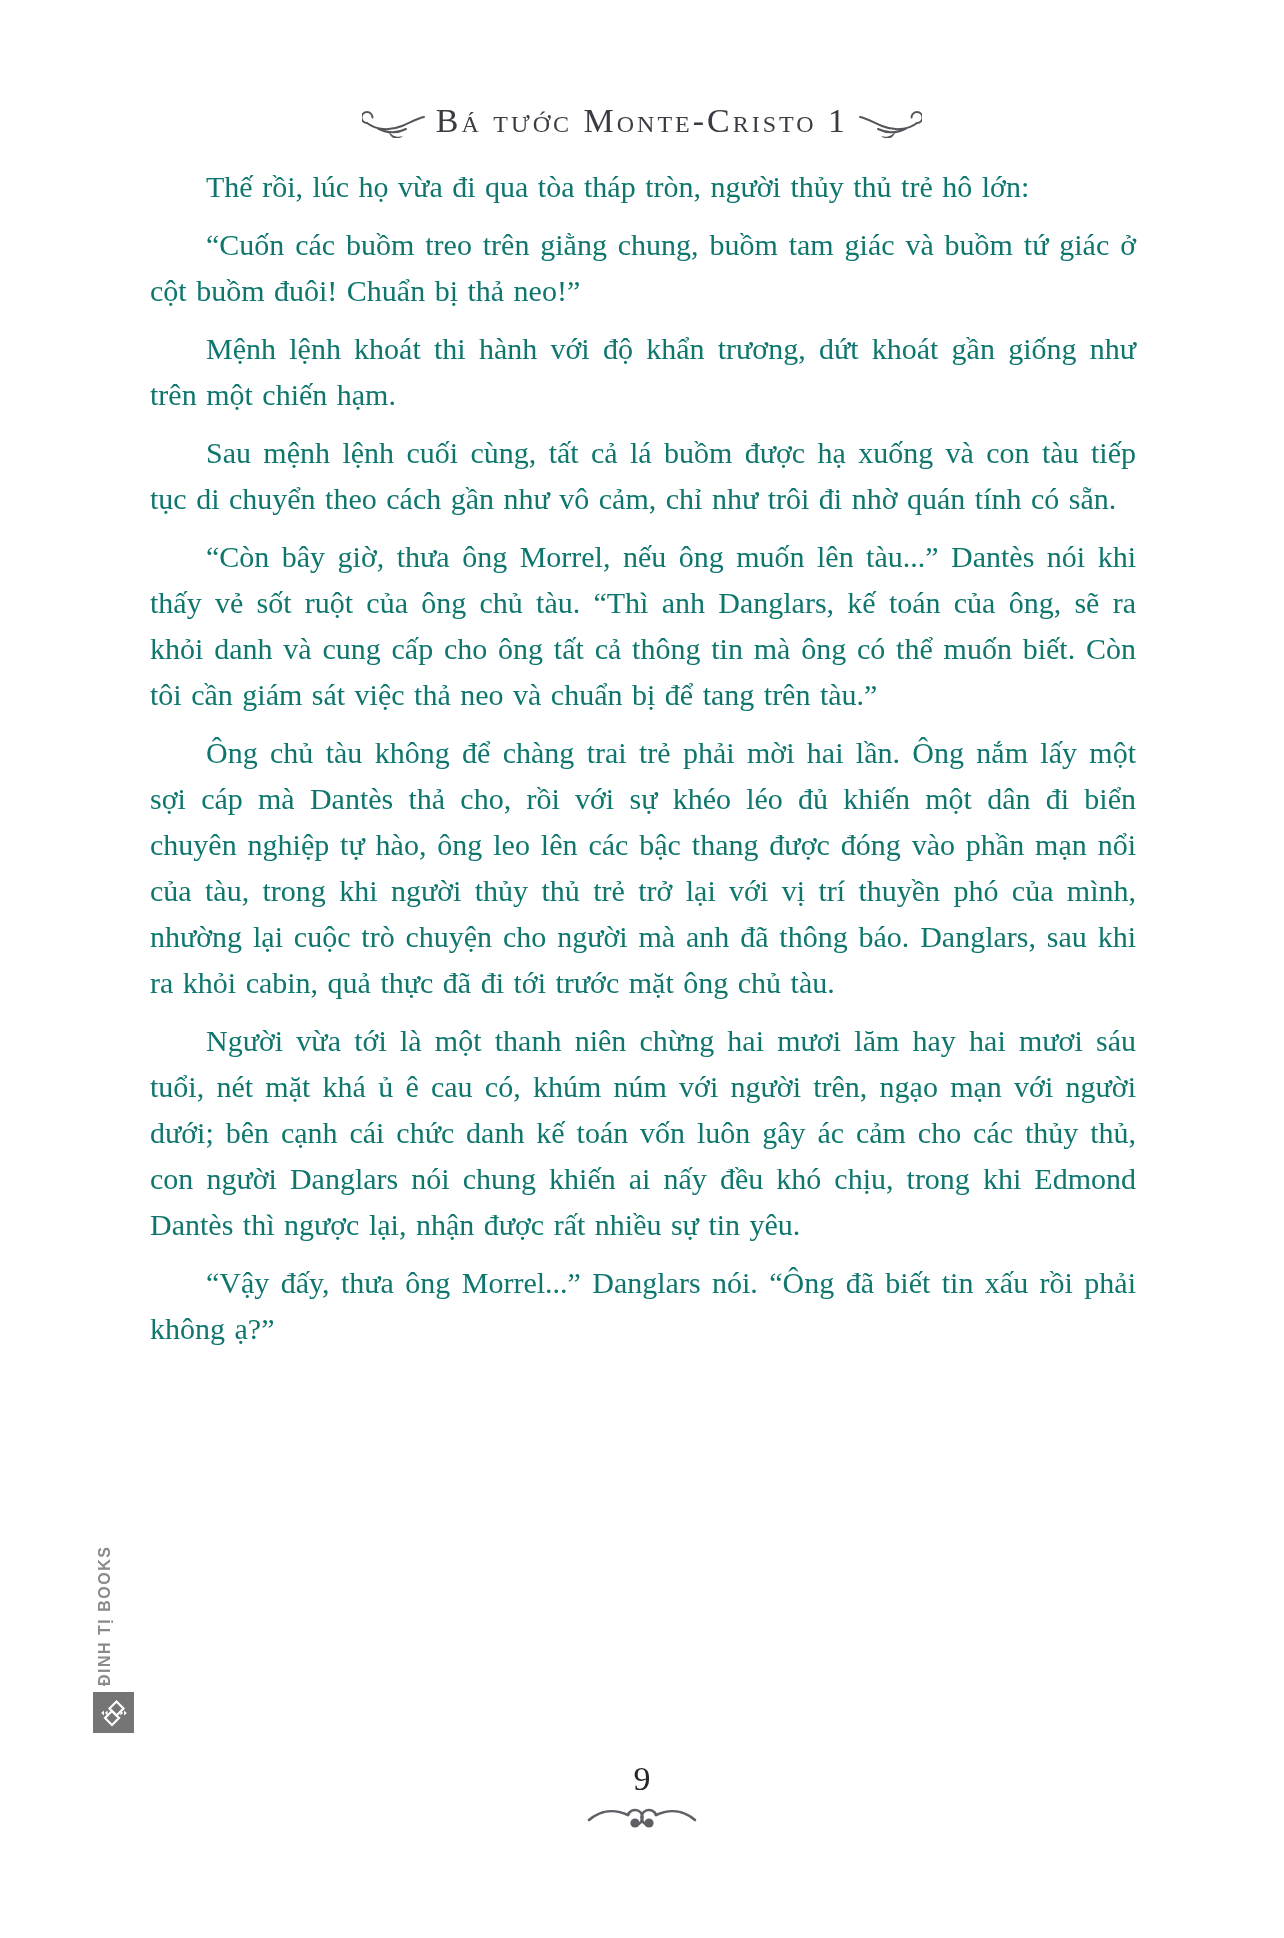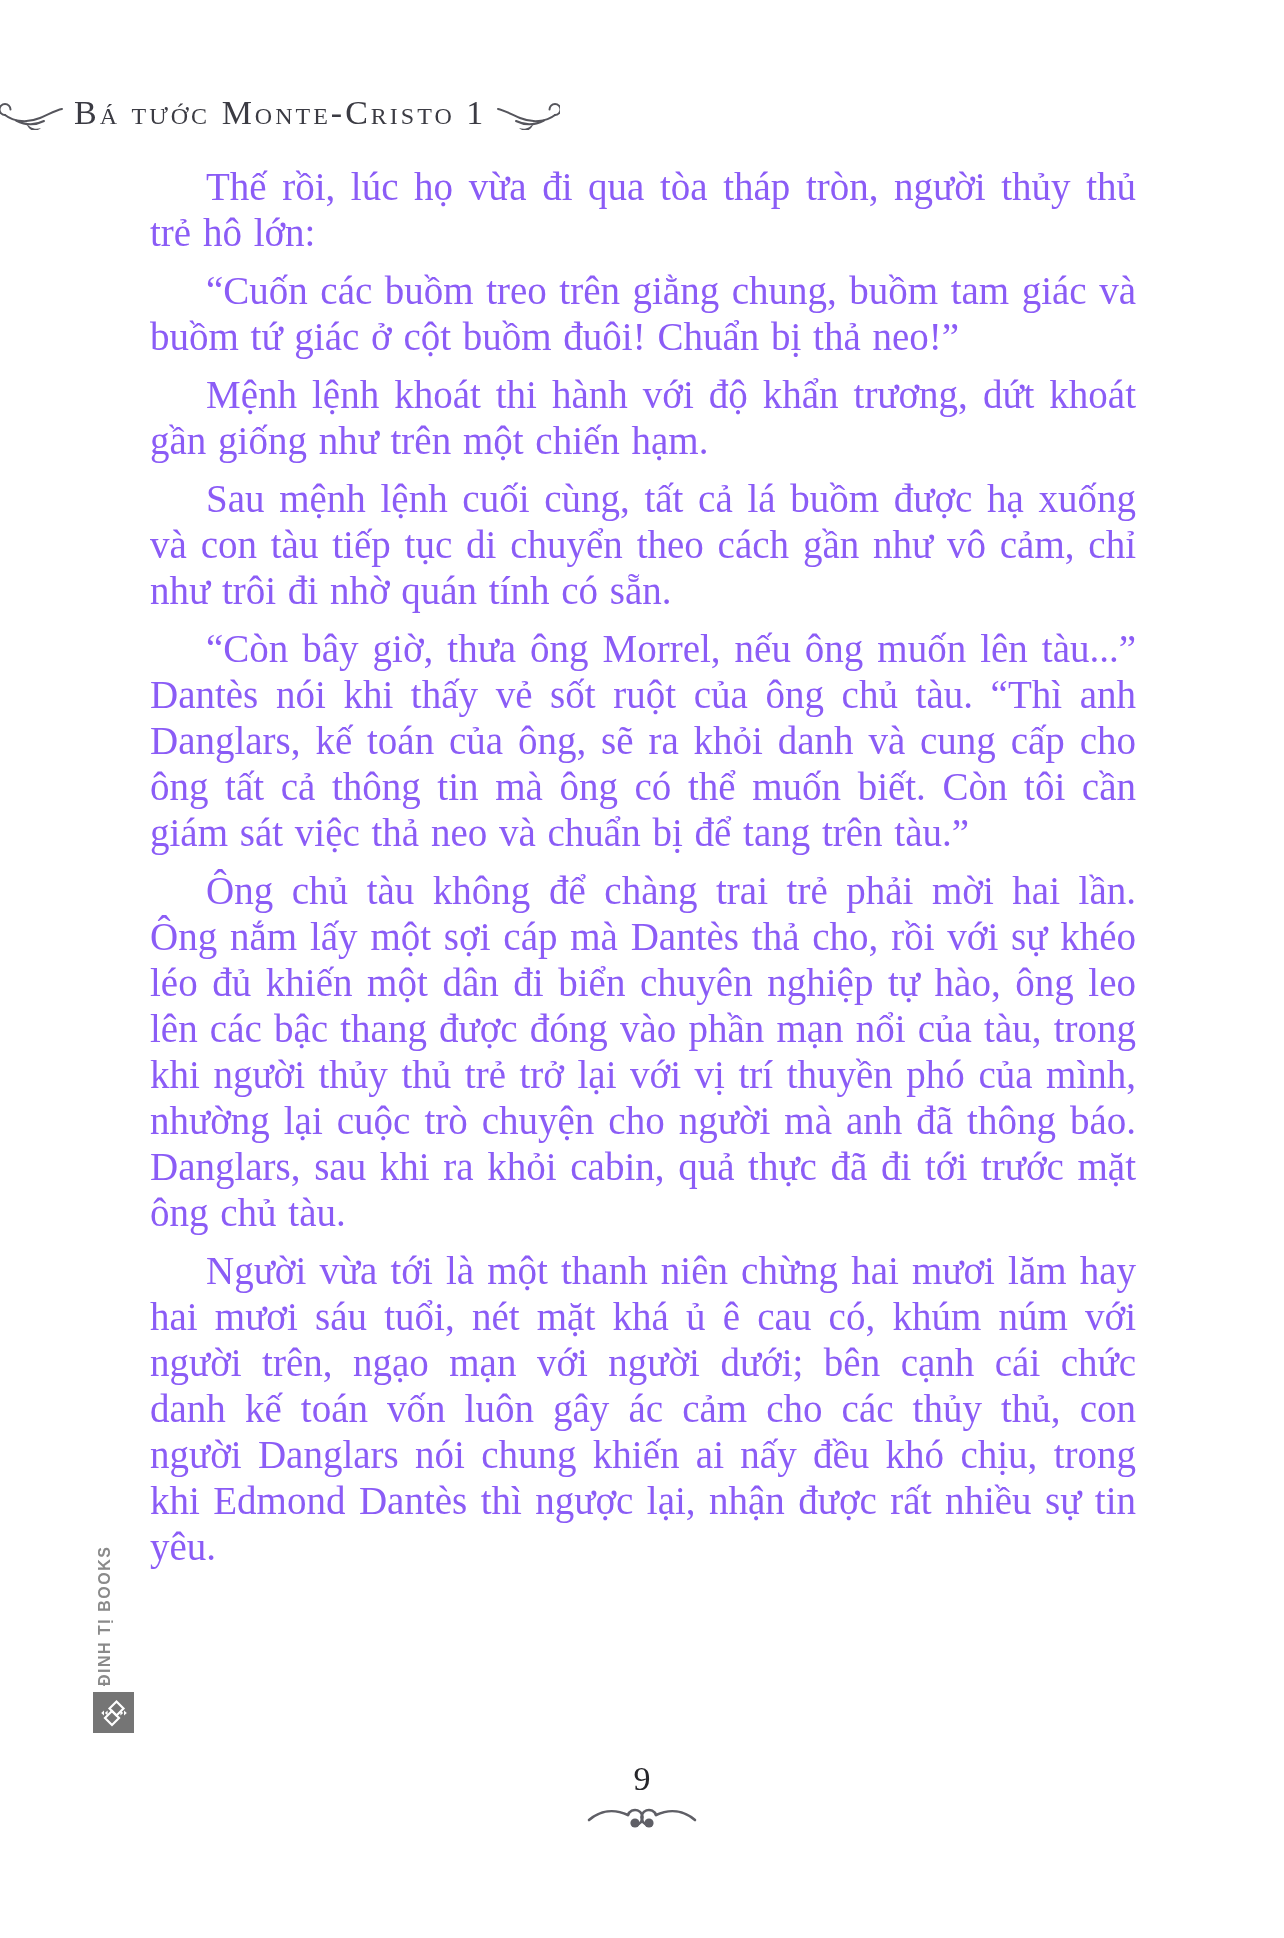--- a/index.html
+++ b/index.html
@@ -6,38 +6,38 @@
   .page {
     position:relative;
     width:1284px; height:1938px;
     background:#ffffff;
     font-family:"Liberation Serif","DejaVu Serif",serif;
     overflow:hidden;
     margin:0 auto;
   }
   
   .header {
-    position:absolute; top:94px; left:0; width:100%;
-    display:flex; align-items:center; gap:10px;
+    position:absolute; top:102px; left:0; width:100%;
+    display:flex; justify-content:center; align-items:center; gap:10px;
   }
   .running-head {
     font-variant:small-caps;
     font-size:34px;
     letter-spacing:3px;
     color:#3b3b43;
     white-space:nowrap;
   }
   .ornament { color:#55555c; display:flex; align-items:center; }
   .ornament.flip svg { transform:scaleX(-1); }
 
   
   .body-text {
     position:absolute; left:150px; top:164px; width:986px;
-    font-size:39px; line-height:46px;
-    color:#8b5cf6;
+    font-size:30px; line-height:46px;
+    color:#0f766e;
     text-align:justify;
     word-spacing:2px;
   }
   .body-text p { margin:0 0 12px 0; text-indent:56px; }
 
   
   .page-number {
     position:absolute; top:1760px; left:0; width:100%;
     text-align:center; font-size:34px; color:#26262a;
   }
@@ -91,20 +91,21 @@
   </div>
 
   <div class="body-text">
     <p>Thế rồi, lúc họ vừa đi qua tòa tháp tròn, người thủy thủ trẻ hô lớn:</p>
     <p>“Cuốn các buồm treo trên giằng chung, buồm tam giác và buồm tứ giác ở cột buồm đuôi! Chuẩn bị thả neo!”</p>
     <p>Mệnh lệnh khoát thi hành với độ khẩn trương, dứt khoát gần giống như trên một chiến hạm.</p>
     <p>Sau mệnh lệnh cuối cùng, tất cả lá buồm được hạ xuống và con tàu tiếp tục di chuyển theo cách gần như vô cảm, chỉ như trôi đi nhờ quán tính có sẵn.</p>
     <p>“Còn bây giờ, thưa ông Morrel, nếu ông muốn lên tàu...” Dantès nói khi thấy vẻ sốt ruột của ông chủ tàu. “Thì anh Danglars, kế toán của ông, sẽ ra khỏi danh và cung cấp cho ông tất cả thông tin mà ông có thể muốn biết. Còn tôi cần giám sát việc thả neo và chuẩn bị để tang trên tàu.”</p>
     <p>Ông chủ tàu không để chàng trai trẻ phải mời hai lần. Ông nắm lấy một sợi cáp mà Dantès thả cho, rồi với sự khéo léo đủ khiến một dân đi biển chuyên nghiệp tự hào, ông leo lên các bậc thang được đóng vào phần mạn nổi của tàu, trong khi người thủy thủ trẻ trở lại với vị trí thuyền phó của mình, nhường lại cuộc trò chuyện cho người mà anh đã thông báo. Danglars, sau khi ra khỏi cabin, quả thực đã đi tới trước mặt ông chủ tàu.</p>
     <p>Người vừa tới là một thanh niên chừng hai mươi lăm hay hai mươi sáu tuổi, nét mặt khá ủ ê cau có, khúm núm với người trên, ngạo mạn với người dưới; bên cạnh cái chức danh kế toán vốn luôn gây ác cảm cho các thủy thủ, con người Danglars nói chung khiến ai nấy đều khó chịu, trong khi Edmond Dantès thì ngược lại, nhận được rất nhiều sự tin yêu.</p>
+    <p>“Vậy đấy, thưa ông Morrel...” Danglars nói. “Ông đã biết tin xấu rồi phải không ạ?”</p>
   </div>
 
   <div class="publisher-label">ĐINH TỊ BOOKS</div>
   <div class="publisher-logo">
     <span style="display:flex;">
       <svg width="30" height="30" viewBox="0 0 30 30" aria-hidden="true">
         <g fill="none" stroke="#ffffff" stroke-width="2.2">
           <path d="M17.5,3.5 L24.5,10.5 L17.5,17.5 L10.5,10.5 Z"></path>
           <path d="M13,13 L20,20 L13,27 L6,20 Z"></path>
         </g>

